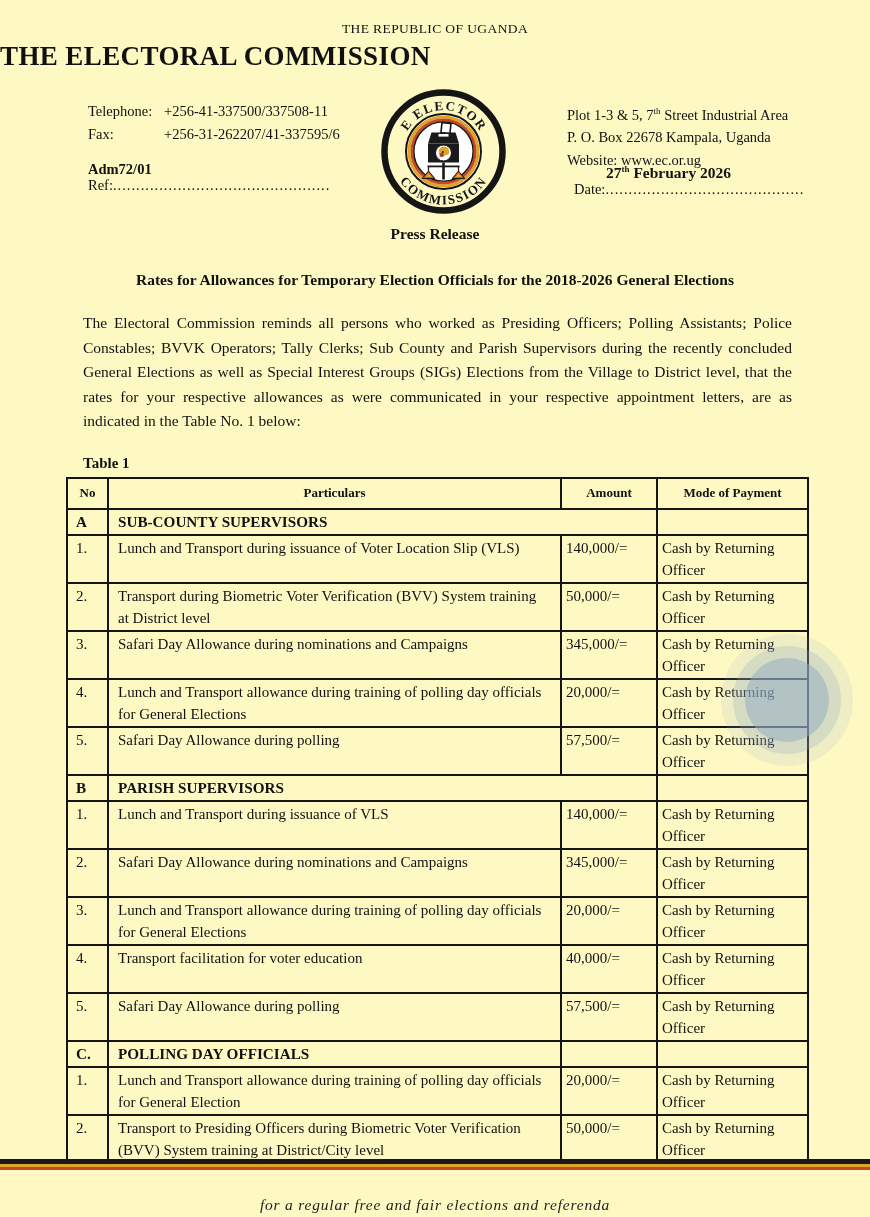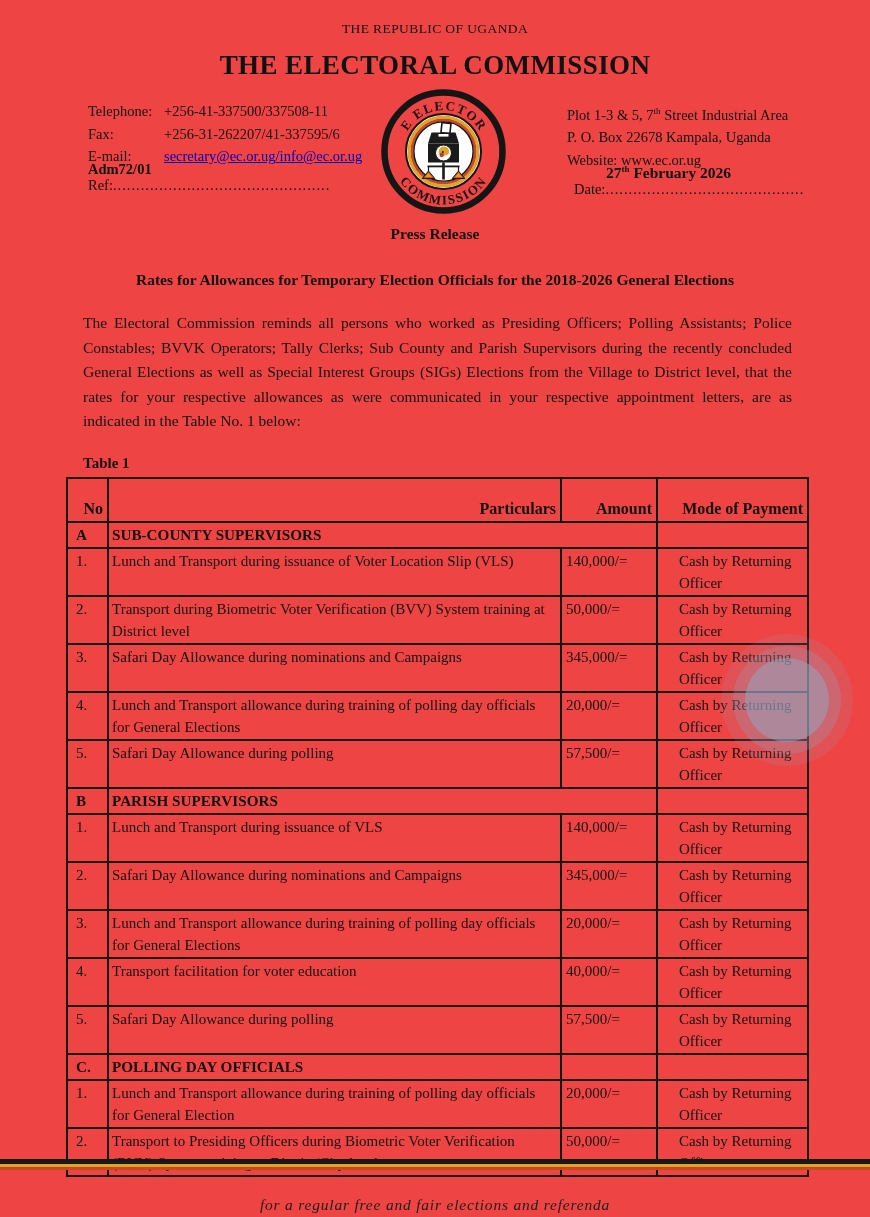--- a/index.html
+++ b/index.html
@@ -1,23 +1,23 @@
 <!DOCTYPE html>
 <html><head>
 <meta charset="utf-8">
 <style>
   * { margin:0; padding:0; box-sizing:border-box; }
   body { background:#ffffff; font-family:"Liberation Serif", serif; color:#111; }
-  .page { position:relative; width:870px; height:1217px; background:#ef4444; overflow:hidden; margin:0 auto; }
+  .page { position:relative; width:870px; height:1217px; background:#fef9c3; overflow:hidden; margin:0 auto; }
 
   
   .republic { position:absolute; top:21px; left:0; width:100%; text-align:center;
               font-size:13.5px; letter-spacing:.4px; }
-  .main-title { position:absolute; top:41px; left:0; width:100%; text-align:center;
-                font-size:27px; font-weight:bold; letter-spacing:.4px;margin-top:9px; }
+  .main-title { position:absolute; top:41px; left:0; width:100%; 
+                font-size:27px; font-weight:bold; letter-spacing:.4px; }
 
   
   .contact-left { position:absolute; left:88px; top:100px; width:280px; font-size:14.5px; }
   .contact-left .row { display:flex; line-height:22.5px; }
   .contact-left .lbl { width:76px; flex:none; }
   .email-links a { color:#0000bb; text-decoration:underline; cursor:pointer; }
   .contact-right { position:absolute; left:567px; top:100px; width:295px; font-size:14.5px; line-height:22.5px; }
   sup { font-size:9px; font-weight:inherit; }
 
   .ref-block { position:absolute; left:88px; top:161px; width:260px; font-size:14.5px; }
@@ -43,28 +43,28 @@
   
   .table-label { position:absolute; top:455px; left:83px; font-size:15px; font-weight:bold; }
   table.rates { position:absolute; top:477px; left:66px; width:741px;
                 border-collapse:collapse; table-layout:fixed; font-size:15px; }
   .rates th, .rates td { border:2px solid #151515; vertical-align:top; line-height:22px; padding:1px 4px; }
   .rates col.c-no   { width:41px; }
   .rates col.c-part { width:453px; }
   .rates col.c-amt  { width:96px; }
   .rates col.c-mode { width:151px; }
   .rates tr.hdr { height:31px; }
-  .rates tr.hdr th { text-align:right; font-size:16px; padding-top:19px; }
+  .rates tr.hdr th { text-align:center; font-size:13px; padding-top:3px; }
   .rates tr.sec { height:25px; }
   .rates tr.sec td { font-weight:bold; font-size:15.2px; }
   .rates tr.data { height:47px; }
   .rates td.no { padding-left:8px; }
-  .rates td.part { padding-left:3px; padding-right:14px; }
+  .rates td.part { padding-left:9px; padding-right:14px; }
   .rates td.amt { text-align:left; padding-right:6px; }
-  .rates td.mode { padding-left:21px; padding-right:4px; }
+  .rates td.mode { padding-left:4px; padding-right:4px; }
 
   
   .click-indicator { position:absolute; left:717px; top:630px; width:140px; height:140px; pointer-events:none; }
 
   
   .footer-stripe { position:absolute; left:0; top:1159px; width:870px; height:11px; display:block; }
   .footer-motto { position:absolute; top:1175px; left:0; width:100%; text-align:center;
                   font-style:italic; font-size:15.5px; letter-spacing:.8px; color:#1d1d1d;margin-top:21px; }
 </style>
 </head>
@@ -76,26 +76,20 @@
   <div class="main-title">THE ELECTORAL COMMISSION</div>
 
   <div class="contact-left">
     <div class="row">
       <span class="lbl">Telephone:</span>
       <span>+256-41-337500/337508-11</span>
     </div>
     <div class="row">
       <span class="lbl">Fax:</span>
       <span>+256-31-262207/41-337595/6</span>
-    </div>
-    <div class="row email-links">
-      <span class="lbl" style="color:#111;">E-mail:</span>
-      <span>
-        <a>secretary@ec.or.ug</a><a>/</a><a>info@ec.or.ug</a>
-      </span>
     </div>
   </div>
 
   <div class="ref-block">
     <div class="val">Adm72/01</div>
     <div class="stamp-line">
       <span>Ref:</span>
       <span class="dots">....................................................</span>
     </div>
   </div>

